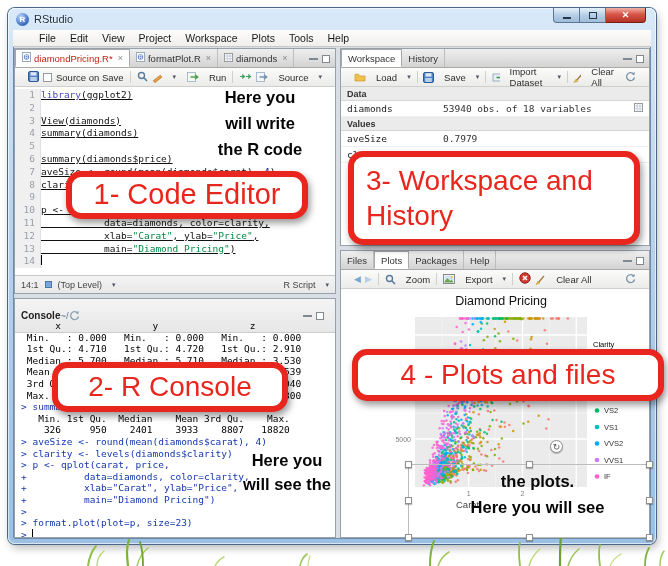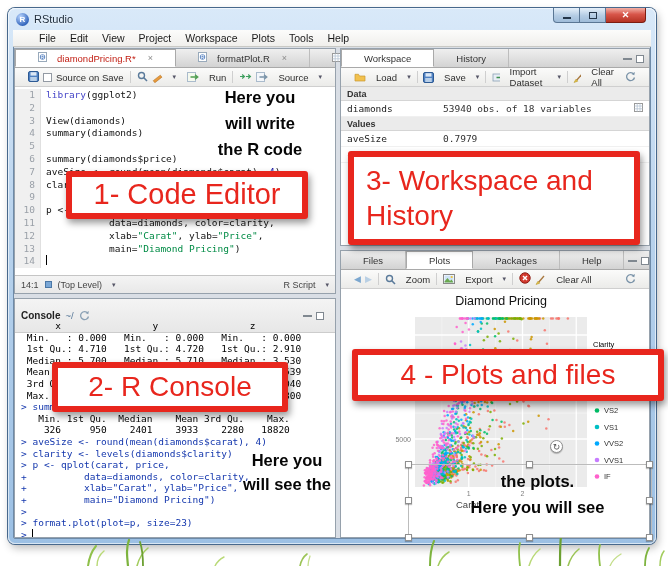--- a/index.html
+++ b/index.html
@@ -28,21 +28,21 @@
   .client{position:absolute;left:5px;top:22px;right:5px;bottom:5px;background:#d9dee5;
           border:1px solid #6d8aa8;border-radius:2px;}
   .menubar{position:absolute;left:13px;top:30px;width:638px;height:17px;background:linear-gradient(#fcfcfb,#f0efec);
            border-bottom:1px solid #c9c9c4;display:flex;align-items:center;padding-left:19px;z-index:2;}
   .menuitem{font-size:10.5px;color:#1a1a1a;padding:1px 7px;cursor:default;}
 
   
   .pane{position:absolute;background:#fff;border:1px solid #96a1ac;z-index:2;}
   .tabbar{height:19px;background:linear-gradient(#efefef,#d3d3d3);border-bottom:1px solid #a9a9a9;
           display:flex;align-items:flex-end;}
-  .tab{display:flex;align-items:center;gap:10px;height:18px;padding:0 22px;font-size:9.5px;color:#333;
+  .tab{display:flex;align-items:center;gap:3px;height:18px;padding:0 6px;font-size:9.5px;color:#333;
        border-right:1px solid #bdbdbd;cursor:default;white-space:nowrap;}
   .tab.active{background:#fff;border:1px solid #a9a9a9;border-bottom:1px solid #fff;margin-bottom:-1px;}
   .tab .tclose{color:#8a8a8a;font-size:9px;margin-left:2px;}
   .tab.dirty .tlabel{color:#c22015;}
   .panebtns{margin-left:auto;display:flex;gap:4px;padding:0 5px 4px 4px;align-items:flex-end;}
   .pb-min{width:9px;height:2px;background:#808890;margin-bottom:3px;}
   .pb-max{width:8px;height:8px;border:1.5px solid #808890;background:#fff;}
   .toolbar{height:19px;background:linear-gradient(#fbfbfa,#ebebe9);border-bottom:1px solid #cfcfcf;
            display:flex;align-items:center;gap:4px;padding:0 13px;font-size:9.5px;color:#2e2e2e;}
   .tsep{width:1px;height:12px;background:#cfcfcf;margin:0 2px;}
@@ -50,53 +50,53 @@
   .caret{font-size:7px;color:#556;}
   .spacer{flex:1;}
   .checkbox{width:9px;height:9px;border:1px solid #939aa3;background:#fff;}
 
   
   .codebody{position:absolute;left:0;top:38px;right:0;bottom:18px;overflow:hidden;background:#fff;
             font-family:"DejaVu Sans Mono",monospace;font-size:9.5px;padding-top:2px;}
   .crow{display:flex;height:12.8px;line-height:12.8px;white-space:pre;}
   .gut{width:26px;background:#f0f0f0;border-right:1px solid #e0e0e0;color:#9aa0a8;text-align:right;
        padding-right:5px;flex:none;}
-  .ctext{padding-left:5px;color:#111;}
+  .ctext{color:#111;text-decoration:underline;}
   .ctext .str{color:#008b45;}
   .ctext .num{color:#1a1aa6;}
   .ctext .kw{color:#4646c8;}
   .edcaret{display:inline-block;width:1px;height:10px;background:#000;vertical-align:-1px;}
   .statusbar{position:absolute;left:0;bottom:0;width:100%;height:18px;background:linear-gradient(#f4f4f4,#e8e8e8);
              border-top:1px solid #c5c5c5;display:flex;align-items:center;font-size:9px;color:#444;padding:0 6px;gap:6px;}
   .scopeicon{width:7px;height:7px;background:#7aa7d6;border:1px solid #4a77a6;}
 
   
   .consheader{height:34px;background:linear-gradient(#f4f4f4,#e7e7e7);border-bottom:1px solid #ccc;
-              display:flex;align-items:center;padding:16px 6px;gap:5px;}
+              display:flex;align-items:center;padding:16px 6px;}
   .constitle{font-size:10px;font-weight:bold;color:#222;}
   .conspath{font-size:9.5px;color:#5a7a9a;}
   .consbody{position:absolute;left:0;top:18px;right:0;bottom:0;padding:3px 0 0 6px;overflow:hidden;
             font-family:"DejaVu Sans Mono",monospace;font-size:9.5px;}
   .cline{height:11.6px;line-height:11.6px;white-space:pre;color:#000;}
   .cline.in{color:#1437ad;}
 
   
   .wsbody{position:absolute;left:0;top:38px;right:0;bottom:0;overflow:hidden;background:#fff;}
   .wshead{background:#ebebeb;border-bottom:1px solid #d5d5d5;font-size:9px;font-weight:bold;color:#333;
           padding:2px 6px;height:14px;}
   .wsrow{display:flex;align-items:center;height:16px;border-bottom:1px solid #f0f0f0;
          font-family:"DejaVu Sans Mono",monospace;font-size:9.5px;color:#222;padding:0 6px;}
   .wsname{width:96px;flex:none;}
   .wsval{color:#333;flex:1;}
 
   
   svg text{font-family:"Liberation Sans",sans-serif;}
 
   
-  .callout{position:absolute;border:6px solid #e8261d;border-radius:3px;background:#fff;
+  .callout{position:absolute;border:6px solid #e8261d;border-radius:15px;background:#fff;
            color:#e8261d;display:flex;align-items:center;justify-content:center;text-align:left;
            box-shadow:2px 4px 7px rgba(0,0,0,.4);z-index:8;line-height:1.15;}
   .note{position:absolute;color:#060606;font-weight:bold;text-align:center;z-index:7;}
   .note div{white-space:nowrap;}
 
   
   .selbox{position:absolute;border:1px solid #bcbcbc;background:transparent;z-index:6;}
   .handle{position:absolute;width:7px;height:7px;background:#fff;border:1px solid #8f8f8f;
           box-shadow:0 1px 1px rgba(0,0,0,.25);z-index:9;}
   .rotator{position:absolute;width:13px;height:13px;border-radius:50%;background:#fff;border:1px solid #8f8f8f;
@@ -284,21 +284,21 @@
     <div class="consbody" id="consBody">
         <div class="cline">      x                y                z</div>
         <div class="cline"> Min.   : 0.000   Min.   : 0.000   Min.   : 0.000</div>
         <div class="cline"> 1st Qu.: 4.710   1st Qu.: 4.720   1st Qu.: 2.910</div>
         <div class="cline"> Median : 5.700   Median : 5.710   Median : 3.530</div>
         <div class="cline"> Mean   : 5.731   Mean   : 5.735   Mean   : 3.539</div>
         <div class="cline"> 3rd Qu.: 6.540   3rd Qu.: 6.540   3rd Qu.: 4.040</div>
         <div class="cline"> Max.   :10.740   Max.   :58.900   Max.   :31.800</div>
         <div class="cline in">&gt; summary(diamonds$price)</div>
         <div class="cline">   Min. 1st Qu.  Median    Mean 3rd Qu.    Max.</div>
-        <div class="cline">    326     950    2401    3933    2280   18820</div>
+        <div class="cline">    326     950    2401    3933    8807   18820</div>
         <div class="cline in">&gt; aveSize &lt;- round(mean(diamonds$carat), 4)</div>
         <div class="cline in">&gt; clarity &lt;- levels(diamonds$clarity)</div>
         <div class="cline in">&gt; p &lt;- qplot(carat, price,</div>
         <div class="cline in">+          data=diamonds, color=clarity,</div>
         <div class="cline in">+          xlab="Carat", ylab="Price",</div>
         <div class="cline in">+          main="Diamond Pricing")</div>
         <div class="cline in">&gt; </div>
         <div class="cline in">&gt; format.plot(plot=p, size=23)</div>
         <div class="cline in">&gt; <span class="edcaret"></span></div>
       </div>

